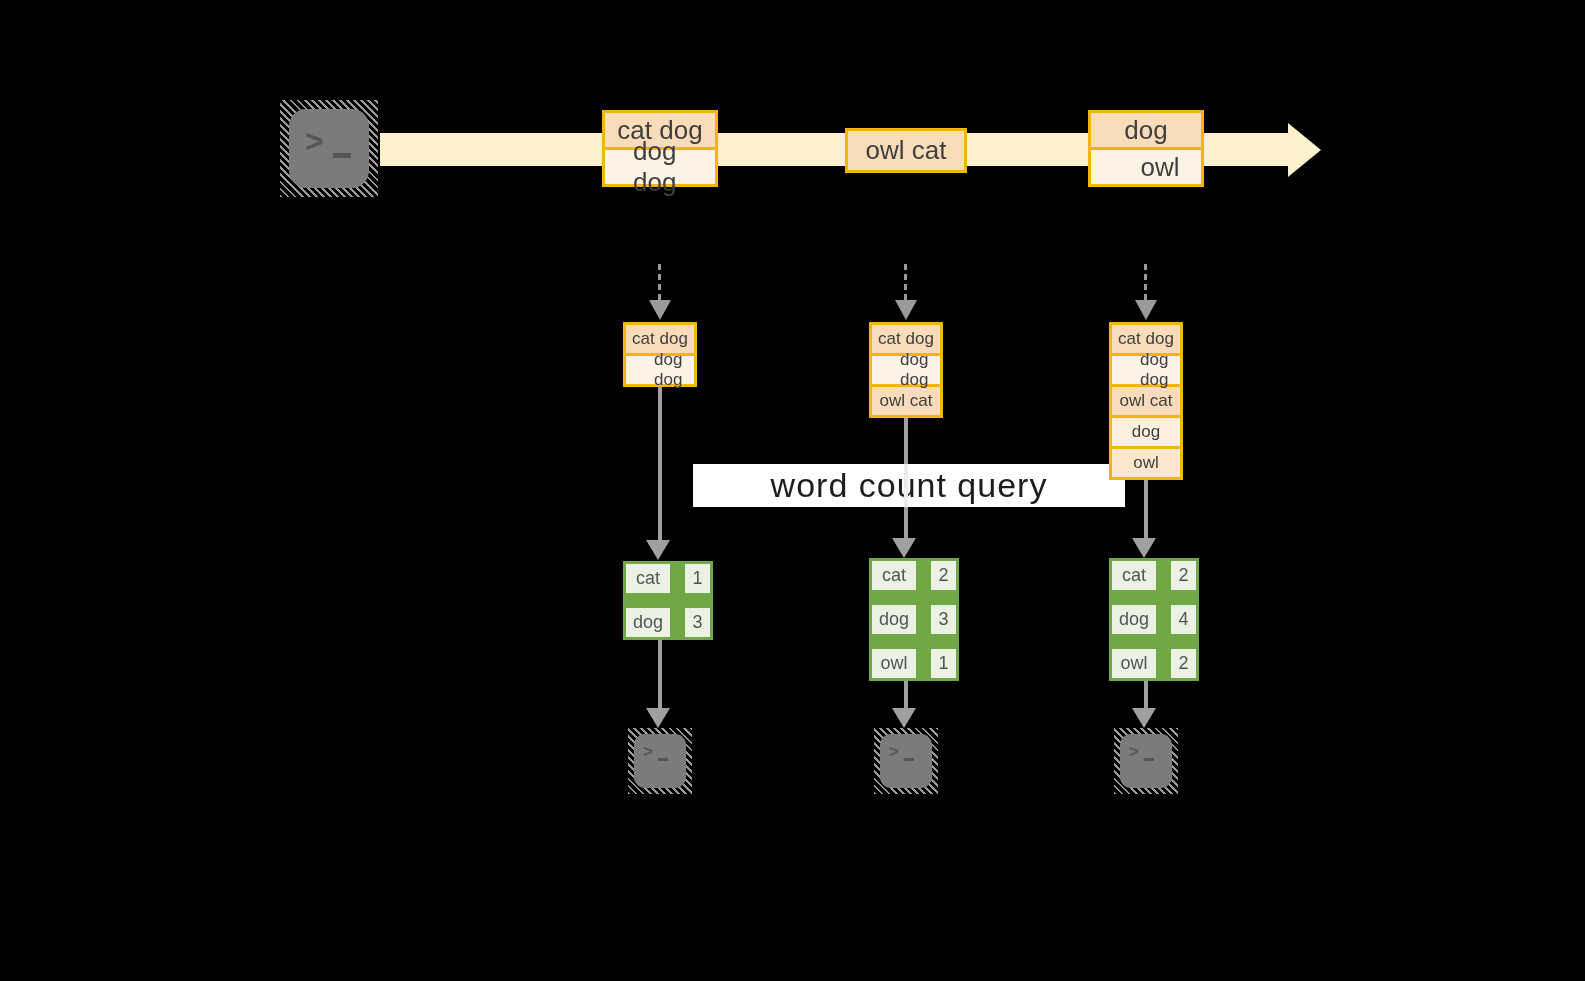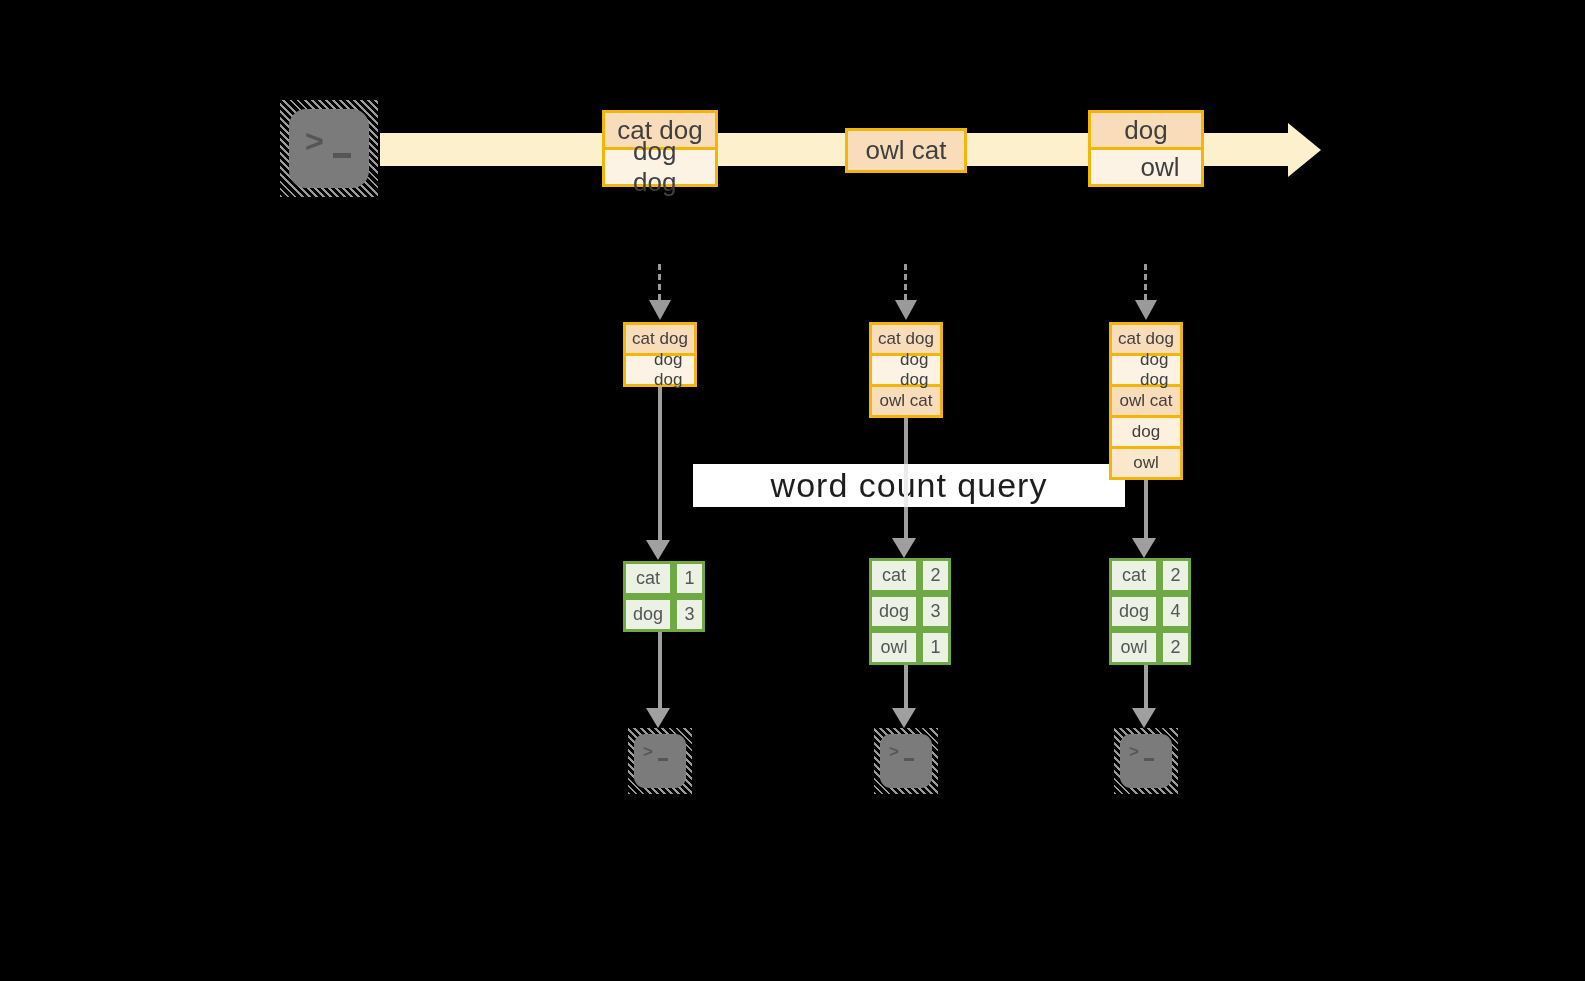--- a/index.html
+++ b/index.html
@@ -47,21 +47,21 @@
   .query-band{position:absolute;left:693px;top:464px;width:432px;height:43px;background:#ffffff;z-index:5;
     display:flex;align-items:center;justify-content:center;}
   .query-band span{font-size:34px;font-weight:400;color:#1e1e1e;letter-spacing:1px;}
   
   .vline{position:absolute;width:4px;background:#a0a0a0;z-index:2;}
   .vline-light{position:absolute;width:4px;background:#ececec;z-index:6;}
   .head-down{position:absolute;width:0;height:0;z-index:3;
     border-left:12px solid transparent;border-right:12px solid transparent;border-top:20px solid #a0a0a0;}
   
   .wc{position:absolute;z-index:3;border:3px solid #6fa845;background:#6fa845;
-    display:grid;grid-template-columns:44px 25px;gap:7px;}
+    display:grid;grid-template-columns:44px 25px;gap:15px;}
   .wc .cell{background:#ebf1e3;height:29px;display:flex;align-items:center;justify-content:center;
     font-size:18px;color:#555555;}
 </style>
 </head>
 <body>
 
 <div class="canvas">
 
   <div class="term term-big">
     <div class="term-core">

